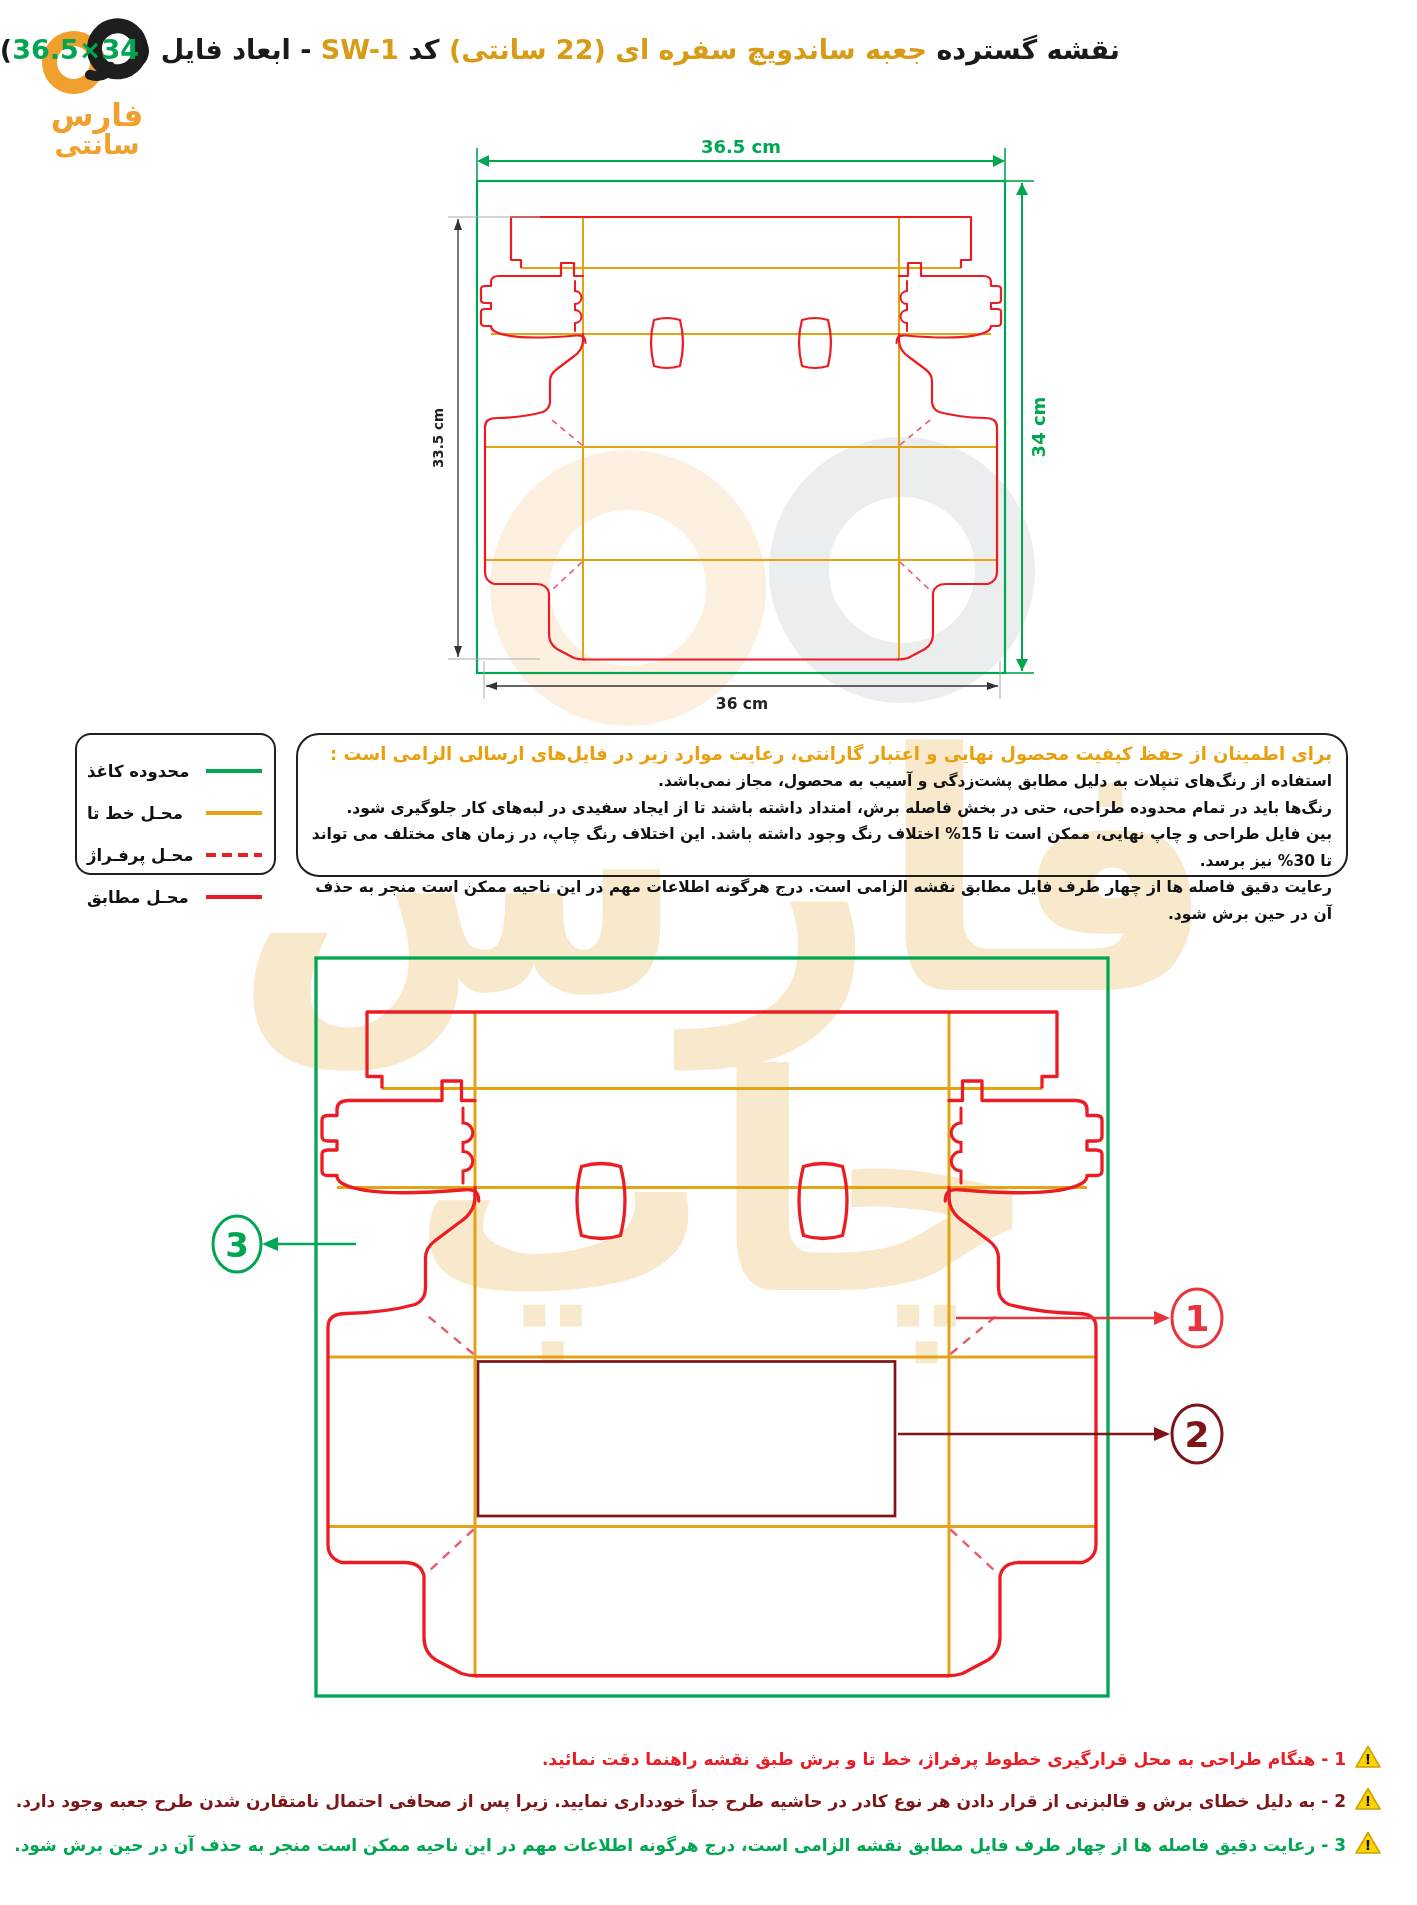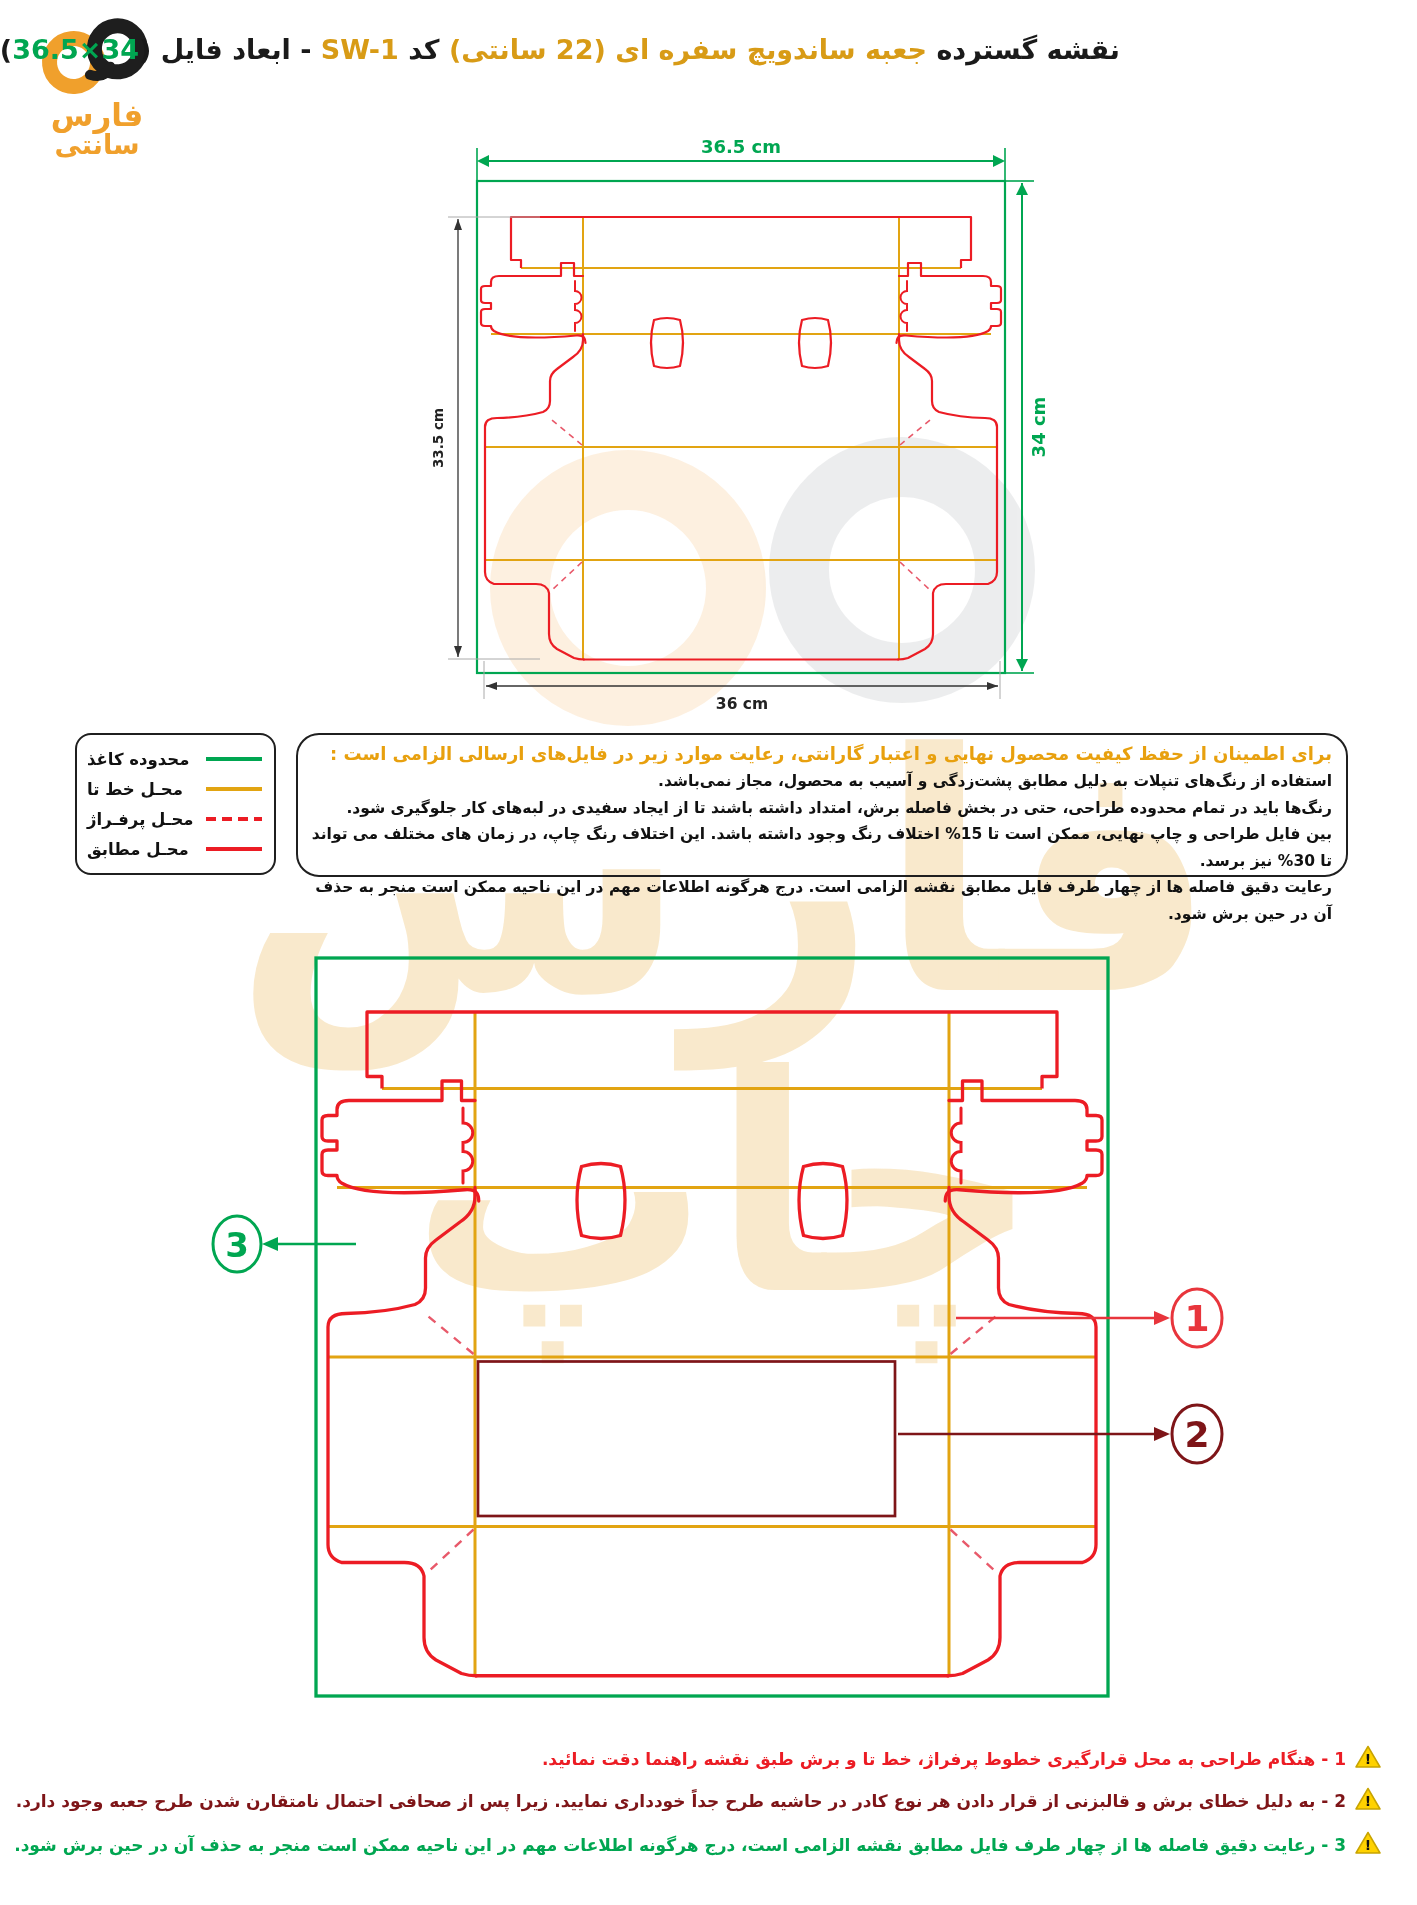--- a/index.html
+++ b/index.html
@@ -13,21 +13,21 @@
   .logo .l1{color:#F0A02C;font-weight:bold;font-size:31px;line-height:30px;margin-top:-2px;}
   .logo .l2{color:#F0A02C;font-weight:bold;font-size:27px;line-height:30px;}
   .title{position:absolute;left:160px;top:34px;width:960px;direction:rtl;text-align:left;
          white-space:nowrap;font-size:27px;font-weight:bold;color:#1a1a1a;}
   .title .org{color:#D89B16;}
   .title .grn{color:#00A651;}
 
   
   .legend{position:absolute;left:75px;top:733px;width:201px;height:142px;border:2.5px solid #1f1f1f;
           border-radius:16px;padding:9px 12px 6px 10px;direction:ltr;background:transparent;}
-  .lrow{display:flex;align-items:center;height:30px;}
+  .lrow{display:flex;align-items:center;height:30px;margin-top:12px;}
   .lrow .lbl{flex:1;direction:rtl;text-align:left;font-size:16.5px;font-weight:bold;color:#111;}
   .sw{width:56px;height:4px;margin-left:8px;flex:none;}
   .sw.green{background:#00A651;height:3.5px;}
   .sw.yellow{background:#E2A412;height:3.5px;}
   .sw.reddash{background:repeating-linear-gradient(to right,#EC1C24 0 10px,transparent 10px 16px);height:4px;}
   .sw.red{background:#EC1C24;height:3.5px;}
 
   
   .instr{position:absolute;left:296px;top:733px;width:1052px;height:144px;border:2.5px solid #1f1f1f;
          border-radius:23px;padding:5px 14px 4px 10px;direction:rtl;text-align:right;background:transparent;}

